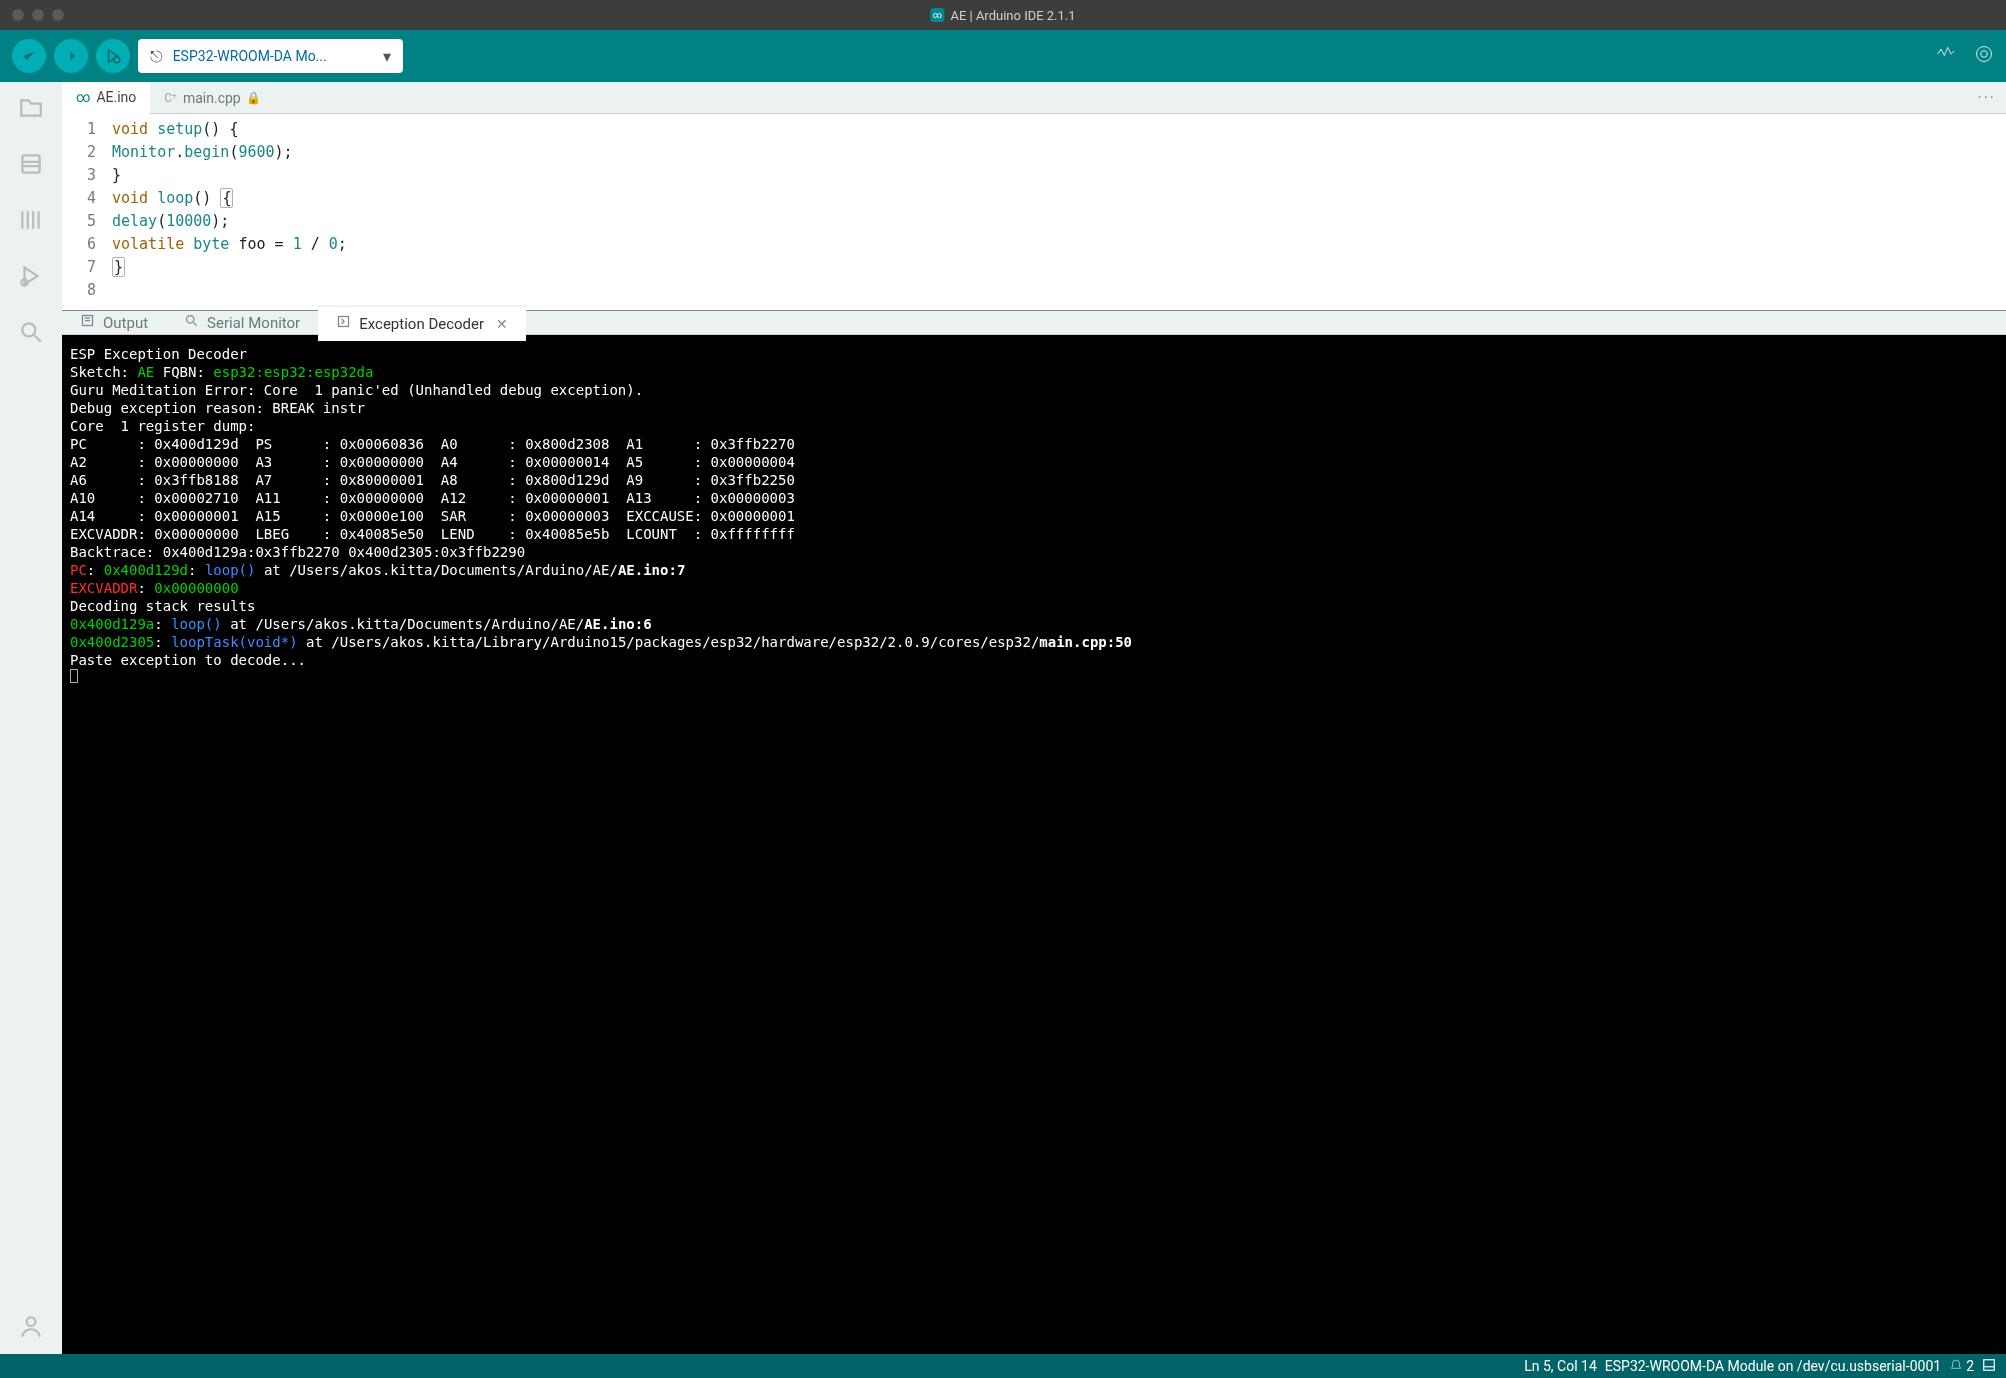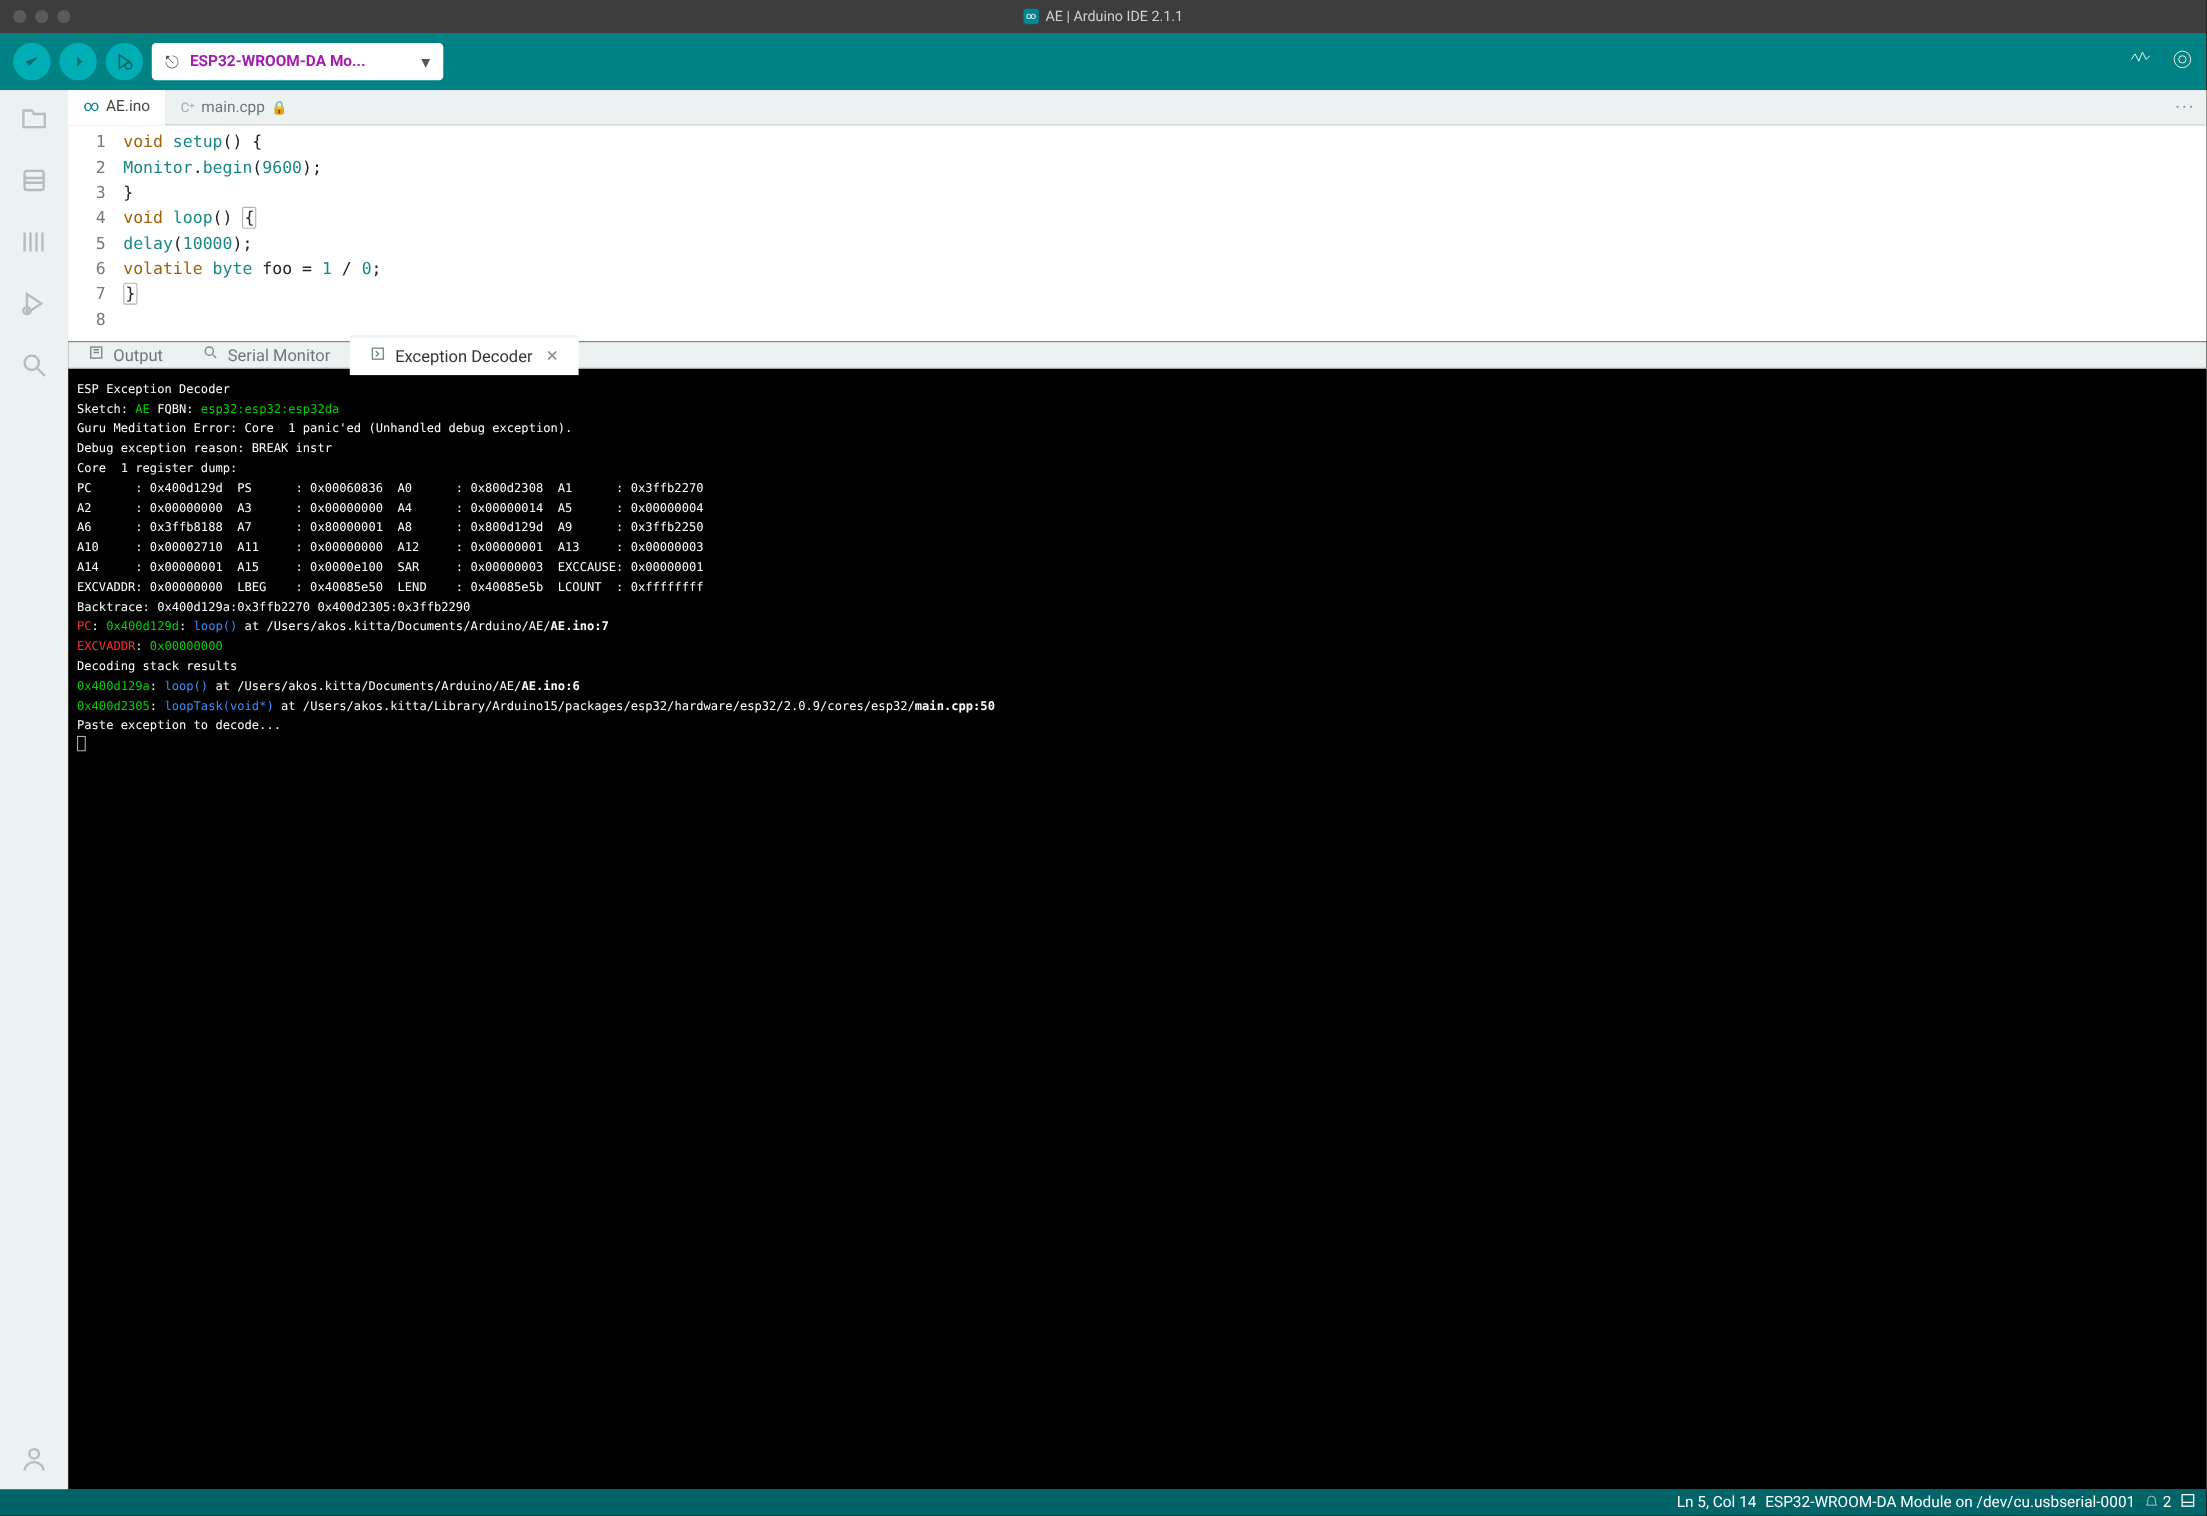--- a/index.html
+++ b/index.html
@@ -13,21 +13,21 @@
 .app-title { position:absolute; left:50%; transform:translateX(-50%); color:#d0d0d0; font-size:13px; display:flex; align-items:center; gap:6px; }
 .app-logo { width:14px; height:14px; background:#00878f; border-radius:3px; display:inline-flex; align-items:center; justify-content:center; color:#fff; font-size:9px; }
 
 
 .toolbar { height:52px; background:#008184; display:flex; align-items:center; padding:0 12px; gap:8px; }
 .tbtn { width:34px; height:34px; background:#00afb5; border-radius:50%; display:flex; align-items:center; justify-content:center; cursor:pointer; }
 .tbtn svg { width:18px; height:18px; fill:#0b6c70; }
 .tbtn.dbg svg { stroke:#0b6c70; fill:none; stroke-width:2; }
 .board-selector { height:34px; background:#fff; border-radius:4px; display:flex; align-items:center; padding:0 12px; gap:10px; min-width:265px; cursor:pointer; }
 .board-selector .usb { font-size:16px; color:#555; }
-.board-selector .bname { font-weight:700; font-size:14px; color:#a21caf; }
+.board-selector .bname { font-weight:400; font-size:14px; color:#0369a1; }
 .board-selector .caret { margin-left:auto; color:#555; }
 .toolbar-right { margin-left:auto; display:flex; gap:18px; align-items:center; color:#fff; }
 .toolbar-right svg { width:20px; height:20px; stroke:#fff; fill:none; }
 
 
 .main { flex:1; display:flex; background:#e8e8e8; min-height:0; }
 .sidebar { width:62px; background:#ecf1f1; display:flex; flex-direction:column; align-items:center; padding-top:12px; gap:28px; }
 .sidebar .sicon { width:28px; height:28px; display:flex; align-items:center; justify-content:center; cursor:pointer; }
 .sidebar svg { width:26px; height:26px; stroke:#b5bdbd; fill:none; stroke-width:2; }
 .sidebar .bottom { margin-top:auto; margin-bottom:14px; }
@@ -52,21 +52,21 @@
 .hl { position:absolute; left:-50px; right:-1200px; top:calc(4px + 23px*4); height:23px; background:#f4f4f4; z-index:-1; }
 .box { border:1px solid #b0b0b0; border-radius:2px; padding:0 1px; }
 
 
 .panel { flex:1; display:flex; flex-direction:column; background:#000; min-height:0; border-top:1px solid #888; }
 .panel-tabs { height:24px; background:#ecf1f1; display:flex; align-items:center; color:#6a7a7a; font-size:15px; border-bottom:1px solid #ccc; }
 .ptab { padding:0 18px; display:flex; align-items:center; gap:8px; cursor:pointer; height:36px; }
 .ptab.active { background:#fff; color:#333; border-top:2px solid #ecf1f1;text-align:right; }
 .ptab svg { width:15px; height:15px; stroke:#7a8a8a; fill:none; stroke-width:2; }
 .ptab .close { color:#888; margin-left:4px; font-size:14px; }
-.console { flex:1; overflow:auto; font-family:Menlo,Consolas,monospace; font-size:11px; line-height:18px; color:#fff; padding:10px 8px; white-space:pre; }
+.console { flex:1; overflow:auto; font-family:Menlo,Consolas,monospace; font-size:14px; line-height:18px; color:#fff; padding:10px 8px; white-space:pre; }
 .g { color:#00d200; }
 .b { color:#3a8dff; }
 .r { color:#ff2d2d; }
 .w { color:#fff; }
 .cursor-box { border:1px solid #aaa; width:8px; height:14px; display:inline-block; }
 
 
 .statusbar { height:24px; background:#006468; color:#fff; display:flex; align-items:center; font-size:14px; padding:0 10px; gap:16px; }
 .statusbar .right { margin-left:auto; display:flex; gap:8px; align-items:center; }
 .bell { display:flex; align-items:center; gap:3px; }

